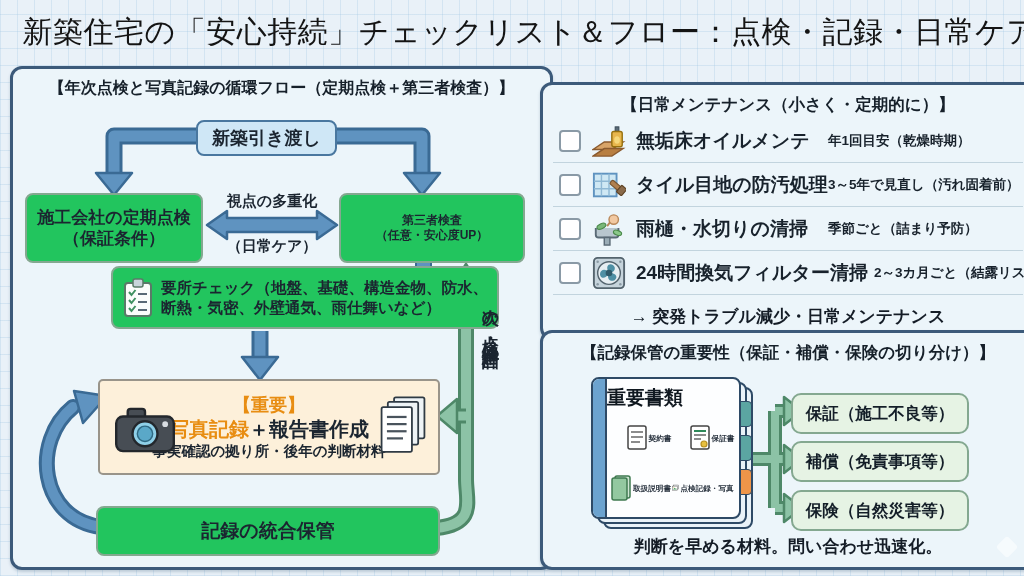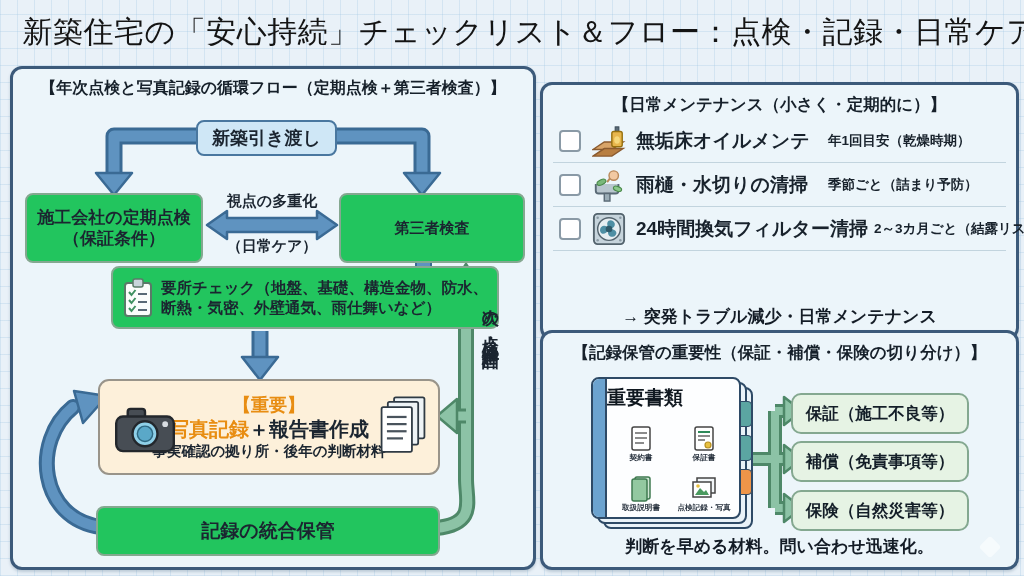--- a/index.html
+++ b/index.html
@@ -14,41 +14,42 @@
       repeating-linear-gradient(0deg, rgba(155,195,225,.28) 0 1px, transparent 1px 17px),
       repeating-linear-gradient(90deg, rgba(155,195,225,.28) 0 1px, transparent 1px 17px);
   }
   .title{
     position:absolute;left:18px;top:12px;width:100%;text-align:center;
     font-size:30px;font-weight:400;color:#141414;letter-spacing:.5px;
   }
   .panel{
     position:absolute;background:#ecf5fa;border:3px solid #3c5a7a;border-radius:12px;
     box-shadow:0 2px 3px rgba(60,90,120,.25);
+    padding-left:17px;
   }
   #flow-panel{left:10px;top:66px;width:520px;height:498px;}
   #maint-panel{left:540px;top:82px;width:473px;height:252px;}
   #records-panel{left:540px;top:330px;width:473px;height:234px;}
   .panel-header{
     position:absolute;left:0;top:9px;width:100%;text-align:center;
     font-size:16px;font-weight:900;color:#16202a;
   }
   .abs{position:absolute;}
   .z2{z-index:2;}
   svg.layer{position:absolute;left:0;top:0;z-index:1;}
 
   
   .fbox{
     position:absolute;z-index:2;border-radius:8px;display:flex;flex-direction:column;
     align-items:center;justify-content:center;font-weight:900;color:#1b2530;
     text-align:center;line-height:1.25;
   }
   .blue-box{background:#cfe7f6;border:2.5px solid #49779f;}
   .green-box{background:#22c55e;border:2.5px solid #84a890;}
-  .important-box{background:#fdf0da;border:2.5px solid #99948a;border-radius:11px;}
+  .important-box{background:#fdf0da;border:2.5px solid #99948a;border-radius:5px;}
   .orange-t{color:#e88d12;}
   .vtext{
     writing-mode:vertical-rl;text-orientation:upright;
     font-size:17px;font-weight:900;color:#1b2530;letter-spacing:3px;
   }
 
   
   .rows{position:absolute;left:10px;right:10px;top:34px;z-index:2;}
   .mrow{display:flex;align-items:center;height:43px;padding:0 4px;}
   .mrow + .mrow{border-top:1.5px solid #c2d4de;}
@@ -69,21 +70,21 @@
   .binder{position:absolute;left:48px;top:44px;width:160px;height:152px;z-index:2;}
   .binder .back{position:absolute;background:#e9f2f8;border:2.5px solid #2e4a66;border-radius:8px;}
   .binder .cover{
     position:absolute;left:0;top:0;width:146px;height:138px;background:#fdfeff;
     border:2.5px solid #2e4a66;border-radius:8px;overflow:hidden;
   }
   .binder .spine{position:absolute;left:0;top:0;bottom:0;width:12px;background:#6ca3cf;border-right:2px solid #2e4a66;}
   .binder-title{position:absolute;left:14px;top:6px;width:132px;text-align:left;font-size:19px;font-weight:700;color:#101820;}
   .tab{position:absolute;width:10px;height:24px;border:1.5px solid #2e4a66;border-radius:0 4px 4px 0;}
   .docgrid{position:absolute;left:16px;top:34px;width:130px;display:flex;flex-wrap:wrap;}
-  .doccell{width:63px;height:50px;display:flex;flex-direction:column;align-items:center;justify-content:flex-end;}
+  .doccell{width:63px;height:50px;display:flex;flex-direction:row;align-items:center;justify-content:flex-end;}
   .doccell .dlabel{font-size:8px;font-weight:800;color:#2a3440;white-space:nowrap;transform:scale(.95);}
   .target-box{
     position:absolute;left:248px;width:174px;height:37px;z-index:2;
     background:#e6f3e4;border:2.5px solid #84a890;border-radius:10px;
     display:flex;align-items:center;justify-content:center;
     font-size:16.5px;font-weight:900;color:#141e28;
   }
   .records-footer{
     position:absolute;left:0;top:202px;width:100%;text-align:center;z-index:2;
     font-size:17px;font-weight:900;color:#141c26;
@@ -144,22 +145,23 @@
 
     <div class="fbox blue-box" style="left:183px;top:51px;width:137px;height:32px;font-size:18px;">
       <span>新築引き渡し</span>
     </div>
 
     <div class="fbox green-box" style="left:12px;top:124px;width:174px;height:66px;font-size:17px;">
       <span>施工会社の定期点検</span>
       <span>（保証条件）</span>
     </div>
 
-    <div class="fbox green-box" style="left:326px;top:124px;width:182px;height:66px;font-size:15px;">
+    <div class="fbox green-box" style="left:326px;top:124px;width:182px;height:66px;font-size:12px;">
       <span>第三者検査</span>
+      <span>（任意・安心度UP）</span>
     </div>
 
     <div class="abs z2" style="left:192px;top:123px;width:134px;text-align:center;font-size:15px;font-weight:900;color:#1b2530;">視点の多重化</div>
     <div class="abs z2" style="left:192px;top:168px;width:134px;text-align:center;font-size:15px;font-weight:900;color:#1b2530;">（日常ケア）</div>
 
     <div class="fbox green-box" style="left:58px;top:197px;width:388px;height:63px;font-size:15.5px;flex-direction:row;justify-content:flex-start;padding-left:10px;box-sizing:border-box;margin-left:40px;">
       <svg width="30" height="40" viewBox="0 0 30 40" style="flex:none;margin-right:8px;">
         <rect x="2" y="5" width="26" height="33" rx="3" fill="#fbfdfb" stroke="#5a7a68" stroke-width="2"></rect>
         <rect x="10" y="1" width="10" height="8" rx="2" fill="#c8d4da" stroke="#5a7a68" stroke-width="1.5"></rect>
         <path d="M6 14 l2.5 3 4-5" fill="none" stroke="#3f9060" stroke-width="2"></path>
@@ -221,20 +223,33 @@
           <polygon points="1,27 13,19 33,19 21,27" fill="#d8a468" stroke="#8a5a2e" stroke-width="1.5"></polygon>
           <polygon points="1,34 13,26 33,26 21,34" fill="#b87f42" stroke="#8a5a2e" stroke-width="1.5"></polygon>
           <rect x="24.5" y="3" width="4" height="6" fill="#5a6a76" stroke="#3a4a55"></rect>
           <rect x="21" y="8" width="11" height="16" rx="2" fill="#e8b64c" stroke="#96700f" stroke-width="1.5"></rect>
           <ellipse cx="26.5" cy="17" rx="3" ry="4" fill="#f6d87a"></ellipse>
         </svg>
         <div class="mlabel">無垢床オイルメンテ</div>
         <div class="msched">年1回目安（乾燥時期）</div>
       </div>
 
+      <div class="mrow">
+        <div class="chk"></div>
+        <svg class="micon" viewBox="0 0 36 36">
+          <rect x="2" y="6" width="24" height="24" fill="#cfe8f4" stroke="#5f93c0" stroke-width="2"></rect>
+          <path d="M10 6 V30 M18 6 V30 M2 14 H26 M2 22 H26" stroke="#8fb8d4" stroke-width="1.5" fill="none"></path>
+          <g transform="rotate(40 26 20)">
+            <rect x="18" y="17" width="13" height="5" rx="1.5" fill="#b08050" stroke="#7a5530" stroke-width="1.2"></rect>
+            <rect x="29" y="15" width="7" height="9" rx="1" fill="#8a6a4a" stroke="#5f4426" stroke-width="1.2"></rect>
+          </g>
+        </svg>
+        <div class="mlabel">タイル目地の防汚処理</div>
+        <div class="msched">3～5年で見直し（汚れ固着前）</div>
+      </div>
 
       <div class="mrow">
         <div class="chk"></div>
         <svg class="micon" viewBox="0 0 36 36">
           <circle cx="23" cy="8" r="5" fill="#f2c9a2" stroke="#b9885a" stroke-width="1.5"></circle>
           <path d="M19 11 l-3 4" stroke="#b9885a" stroke-width="2" fill="none"></path>
           <path d="M4 17 v7 a3 3 0 0 0 3 3 h18 a3 3 0 0 0 3-3 v-7" fill="#b8c6ce" stroke="#5a6a76" stroke-width="2"></path>
           <rect x="13" y="27" width="6" height="8" fill="#9aacb6" stroke="#5a6a76" stroke-width="1.5"></rect>
           <ellipse cx="10" cy="15" rx="5" ry="2.6" fill="#7ab87a" stroke="#4a8a4a" stroke-width="1.2" transform="rotate(-25 10 15)"></ellipse>
           <ellipse cx="27" cy="22" rx="4.5" ry="2.4" fill="#8ac88a" stroke="#4a8a4a" stroke-width="1.2" transform="rotate(20 27 22)"></ellipse>

